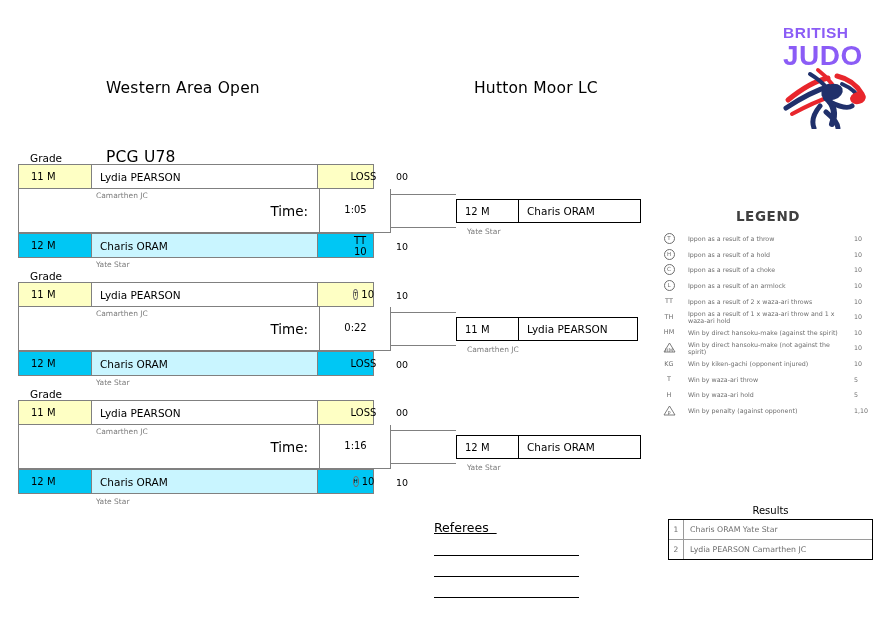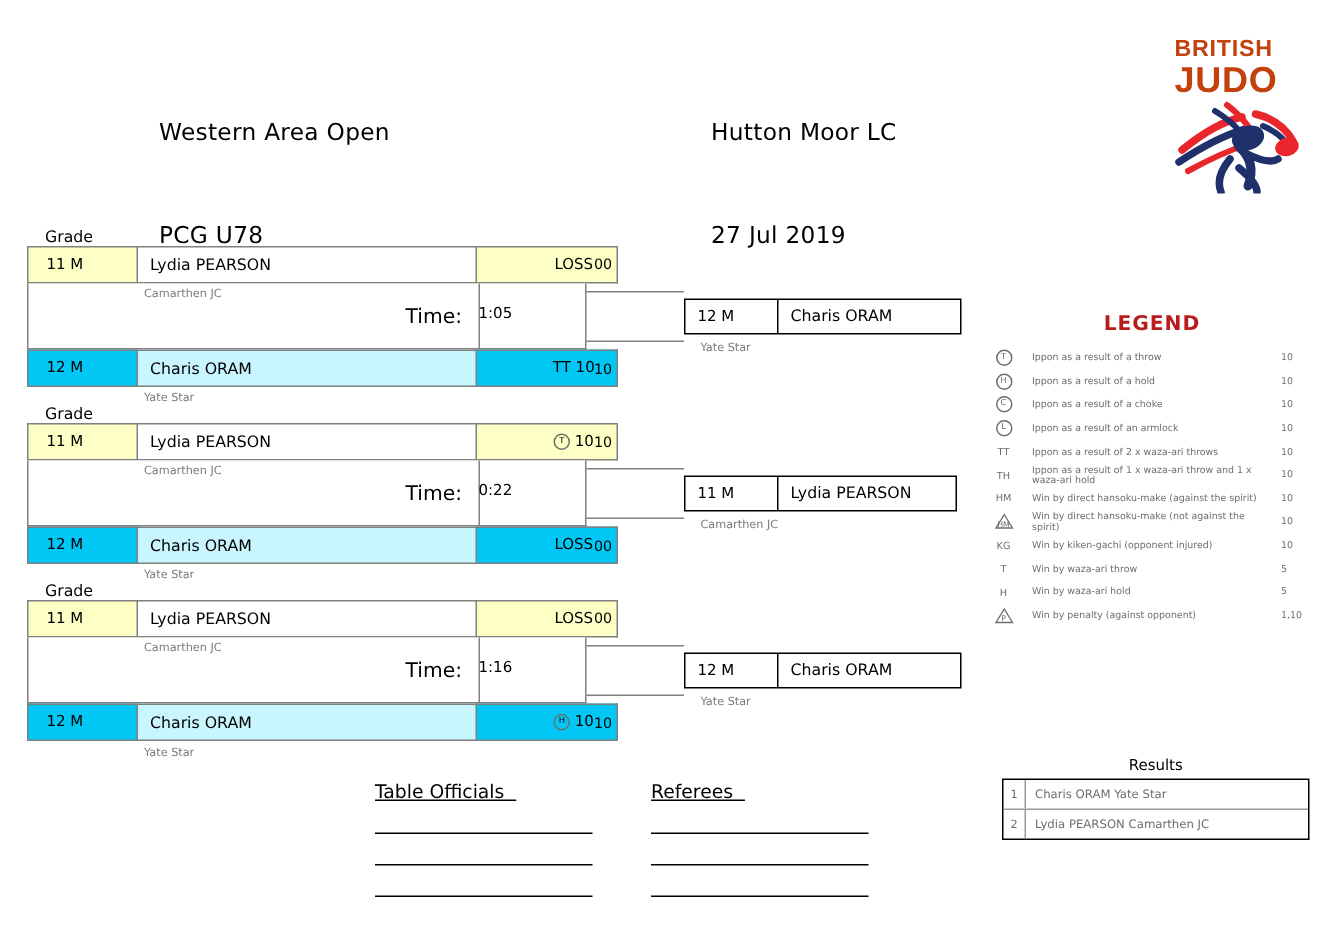--- a/index.html
+++ b/index.html
@@ -23,24 +23,24 @@
     position:absolute;left:474px;top:31px;
     font-size:15.5px;line-height:23px;white-space:pre;
     letter-spacing:.2px;
   }
   .hdr-line2{font-size:15.5px;}
 
   
   .logo{position:absolute;left:780px;top:24px;width:95px;height:105px;}
   .logo-text{
     font-family:"Liberation Sans", sans-serif;
-    font-weight:bold;color:#c2410c;letter-spacing:.5px;
+    font-weight:bold;color:#8b5cf6;letter-spacing:.5px;
   }
   .logo-british{position:absolute;left:3px;top:0px;font-size:15.5px;}
-  .logo-judo{position:absolute;left:3px;top:16px;font-size:24px;}
+  .logo-judo{position:absolute;left:3px;top:16px;font-size:28px;}
   .logo-fig{position:absolute;left:0px;top:38px;}
 
   
   .block{position:absolute;left:18px;width:373px;}
   .grade-lbl{
     position:absolute;left:30px;
     font-size:10.5px;color:#000;
   }
   .row{
     position:absolute;left:0;height:25px;
@@ -51,21 +51,21 @@
     width:74px;border:1px solid #808080;box-sizing:border-box;
     display:flex;align-items:center;padding-left:12px;
     font-size:10px;
   }
   .cell-name{
     width:226px;border:1px solid #808080;border-left:none;box-sizing:border-box;
     display:flex;align-items:center;padding-left:8px;
     font-size:10.5px;
   }
   .cell-res{
-    width:94px;border:1px solid #808080;border-left:none;box-sizing:border-box;
+    width:56px;border:1px solid #808080;border-left:none;box-sizing:border-box;
     display:flex;align-items:center;justify-content:center;
     font-size:10px;
     padding-left:36px;
   }
   .yellow .cell-grade,.yellow .cell-res{background:#feffc4;}
   .yellow .cell-name{background:#ffffff;}
   .cyan .cell-grade,.cyan .cell-res{background:#00c7f4;}
   .cyan .cell-name{background:#c9f5ff;}
 
   .club{
@@ -87,21 +87,21 @@
   }
   .timerow .divider{
     position:absolute;left:300px;top:0;bottom:0;width:1px;background:#808080;
   }
   .time-lbl{
     position:absolute;right:82px;top:14px;
     font-size:13.5px;
   }
   .time-val{
     position:absolute;left:300px;width:73px;top:15px;
-    text-align:left;font-size:10px;
+    text-align:center;font-size:10px;
   }
 
   
   .winbox{
     position:absolute;height:24px;
     border:1px solid #000;box-sizing:border-box;
     display:flex;align-items:stretch;background:#fff;
   }
   .winbox .wb-grade{
     width:62px;border-right:1px solid #000;box-sizing:border-box;
@@ -110,21 +110,21 @@
   .winbox .wb-name{
     flex:1;display:flex;align-items:center;padding-left:8px;font-size:10.5px;
   }
   .winclub{position:absolute;font-size:7.5px;color:#7b7b7b;}
   .connector{position:absolute;background:#808080;}
 
   
   .legend{position:absolute;left:652px;top:208px;width:232px;}
   .legend-title{
     text-align:center;font-weight:bold;font-size:13.5px;letter-spacing:.6px;
-    margin-bottom:7px;color:#b91c1c;
+    margin-bottom:7px;color:#404040;
   }
   .lg-row{
     display:flex;align-items:center;height:15.6px;
     font-size:6.3px;color:#6e6e6e;
   }
   .lg-sym{
     width:34px;text-align:center;flex:none;
     display:flex;align-items:center;justify-content:center;
     font-size:6.5px;color:#6e6e6e;
   }
@@ -169,21 +169,20 @@
 <body>
 
 <div class="page">
 
   <div class="hdr-title">
     <div>Western Area Open</div>
     <div class="hdr-line2">PCG U78</div>
   </div>
   <div class="hdr-venue">
     <div>Hutton Moor LC</div>
-    <div class="hdr-line2">27 Jul 2019</div>
   </div>
 
   <div class="logo">
     <div class="logo-text logo-british">BRITISH</div>
     <div class="logo-text logo-judo">JUDO</div>
     <svg class="logo-fig" width="95" height="67" viewBox="0 0 95 67">
       <g fill="none" stroke-linecap="round">
         <path d="M8 38 Q30 20 48 16" stroke="#e8262c" stroke-width="5"></path>
         <path d="M6 46 Q30 30 50 24" stroke="#20306b" stroke-width="5"></path>
         <path d="M12 52 Q34 40 52 34" stroke="#e8262c" stroke-width="4"></path>
@@ -378,26 +377,20 @@
               </svg>
               <span style="position:relative;z-index:1">P</span>
             </span>
           </div>
           <div class="lg-desc">Win by penalty (against opponent)</div>
           <div class="lg-pts">1,10</div>
         </div>
       </div>
   </div>
 
-  <div class="sig" style="left:250px;top:520px">
-    <div class="sig-h">Table Officials  </div>
-    <div class="sig-line"></div>
-    <div class="sig-line"></div>
-    <div class="sig-line"></div>
-  </div>
   <div class="sig" style="left:434px;top:520px">
     <div class="sig-h">Referees  </div>
     <div class="sig-line"></div>
     <div class="sig-line"></div>
     <div class="sig-line"></div>
   </div>
 
   <div class="results">
     <div class="results-title">Results</div>
     <div class="results-tbl" id="results-rows">

